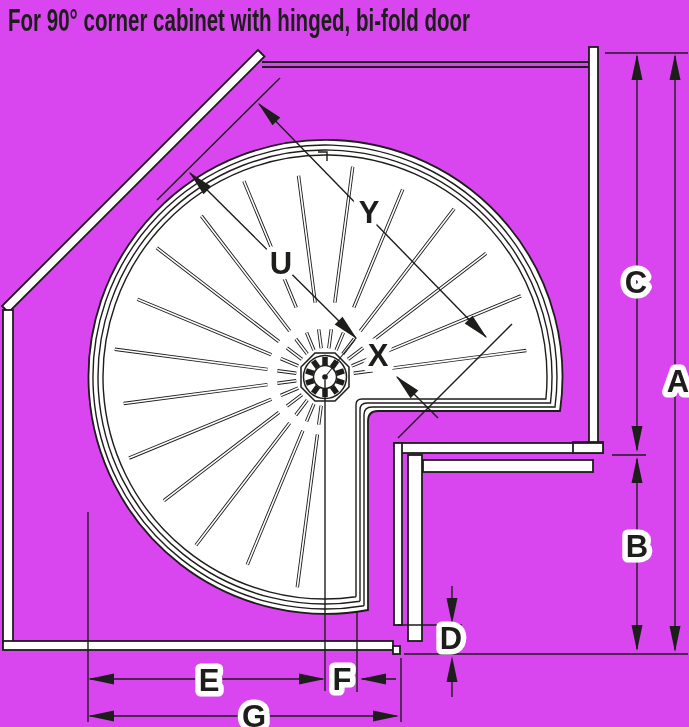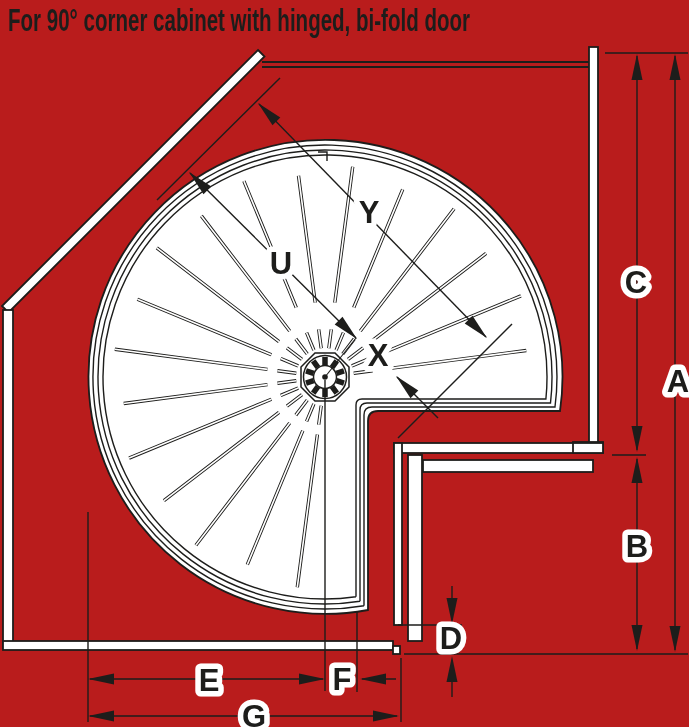--- a/index.html
+++ b/index.html
@@ -1,17 +1,17 @@
 <!DOCTYPE html>
 <html><head>
 <meta charset="utf-8">
 <style>
   html,body{margin:0;padding:0;background:#fff;}
   body{width:689px;height:727px;overflow:hidden;font-family:"Liberation Sans",sans-serif;}
-  #stage{width:689px;height:727px;position:relative;background:#b91c1c;}
+  #stage{width:689px;height:727px;position:relative;background:#d946ef;}
   svg{display:block;}
   .dimlabel{font-family:"Liberation Sans",sans-serif;font-weight:bold;font-size:31px;
             fill:#1d1d1b;paint-order:stroke;stroke:#ffffff;stroke-width:11px;
             stroke-linejoin:round;text-anchor:middle;}
   .title-text{font-family:"Liberation Sans",sans-serif;font-weight:bold;font-size:32px;fill:#1d1d1b;}
 </style>
 </head>
 <body>
 
 <div id="stage">

